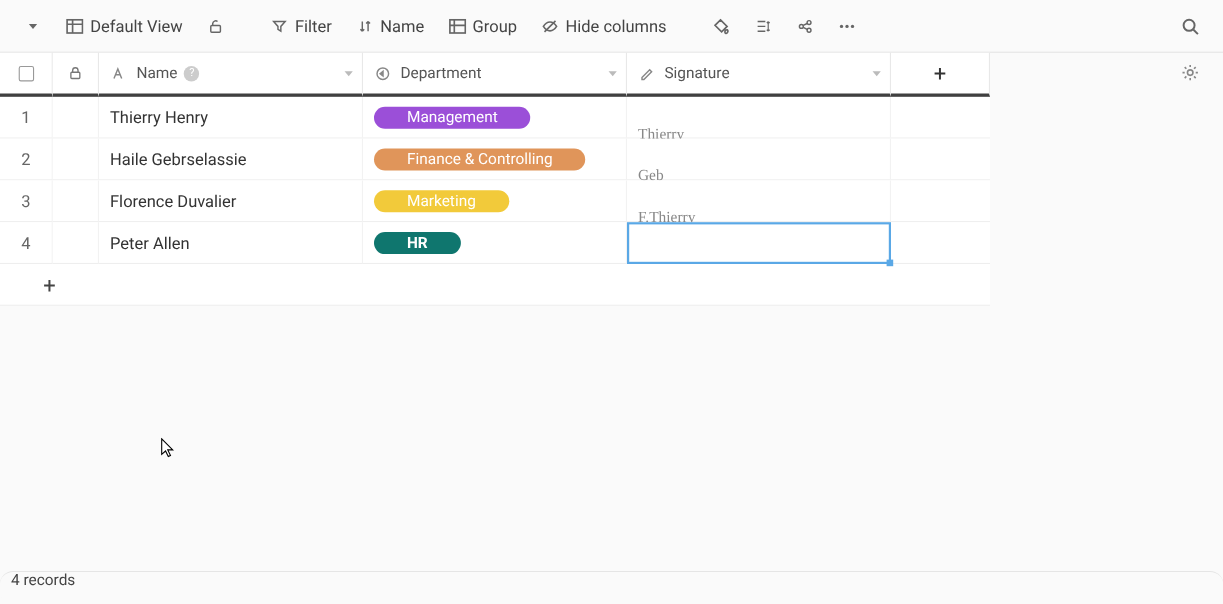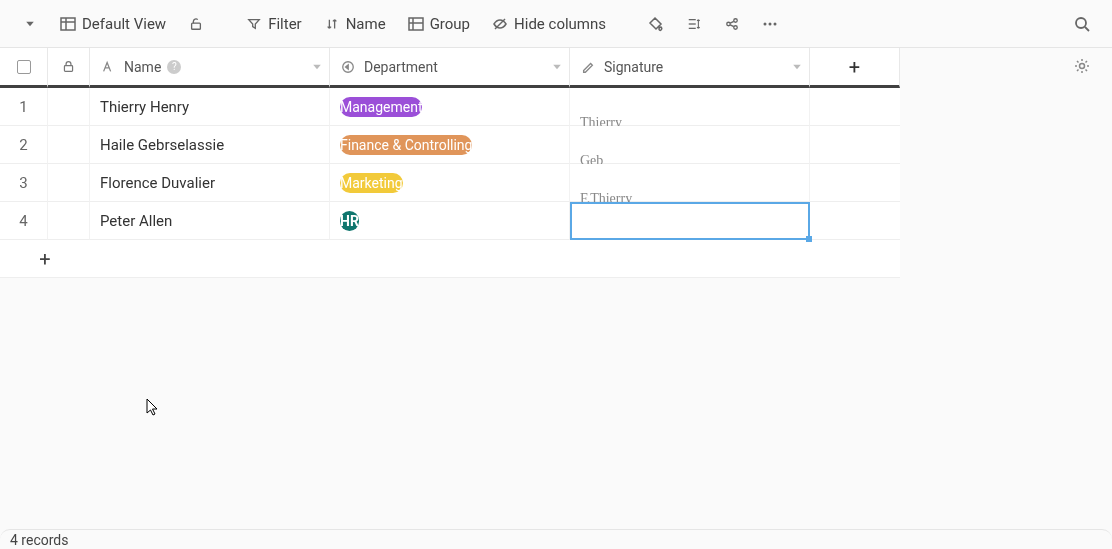--- a/index.html
+++ b/index.html
@@ -65,21 +65,21 @@
     border-bottom:1px solid #eee;
     border-right:1px solid #f2f2f2;
     padding: 0 10px;
     font-size:15px;
     color:#333;
   }
   .cell.rownum { justify-content:center; color:#666; }
   .cell.lock { }
   .pill {
     display:inline-flex; align-items:center;
-    padding: 2px 0;
+    padding: 2px 30px;
     border-radius: 12px;
     color:#fff;
     font-size:14px;
   }
   .sig { font-family: "Brush Script MT", "Segoe Script", cursive; font-size:14px; color:#888;margin-top:32px; }
   .cell.selected {
     outline: 2px solid #5aa8e6;
     outline-offset: -2px;
     position:relative;
   }
@@ -109,22 +109,22 @@
     position:absolute;
     right: 22px;
     top: 58px;
     color:#888;
     cursor:pointer;
   }
 
   .statusbar {
     position:absolute;
     left:0; right:0; bottom:0;
-    height:20px;
-    display:flex; align-items:center;
+    height:30px;
+    display:flex; 
     padding:0 10px;
     border-top:1px solid #e5e5e5;
     background:#fafafa;
     color:#444;
     font-size:14px;
     border-radius:12px;
   }
 
   .cursor {
     position:absolute;

